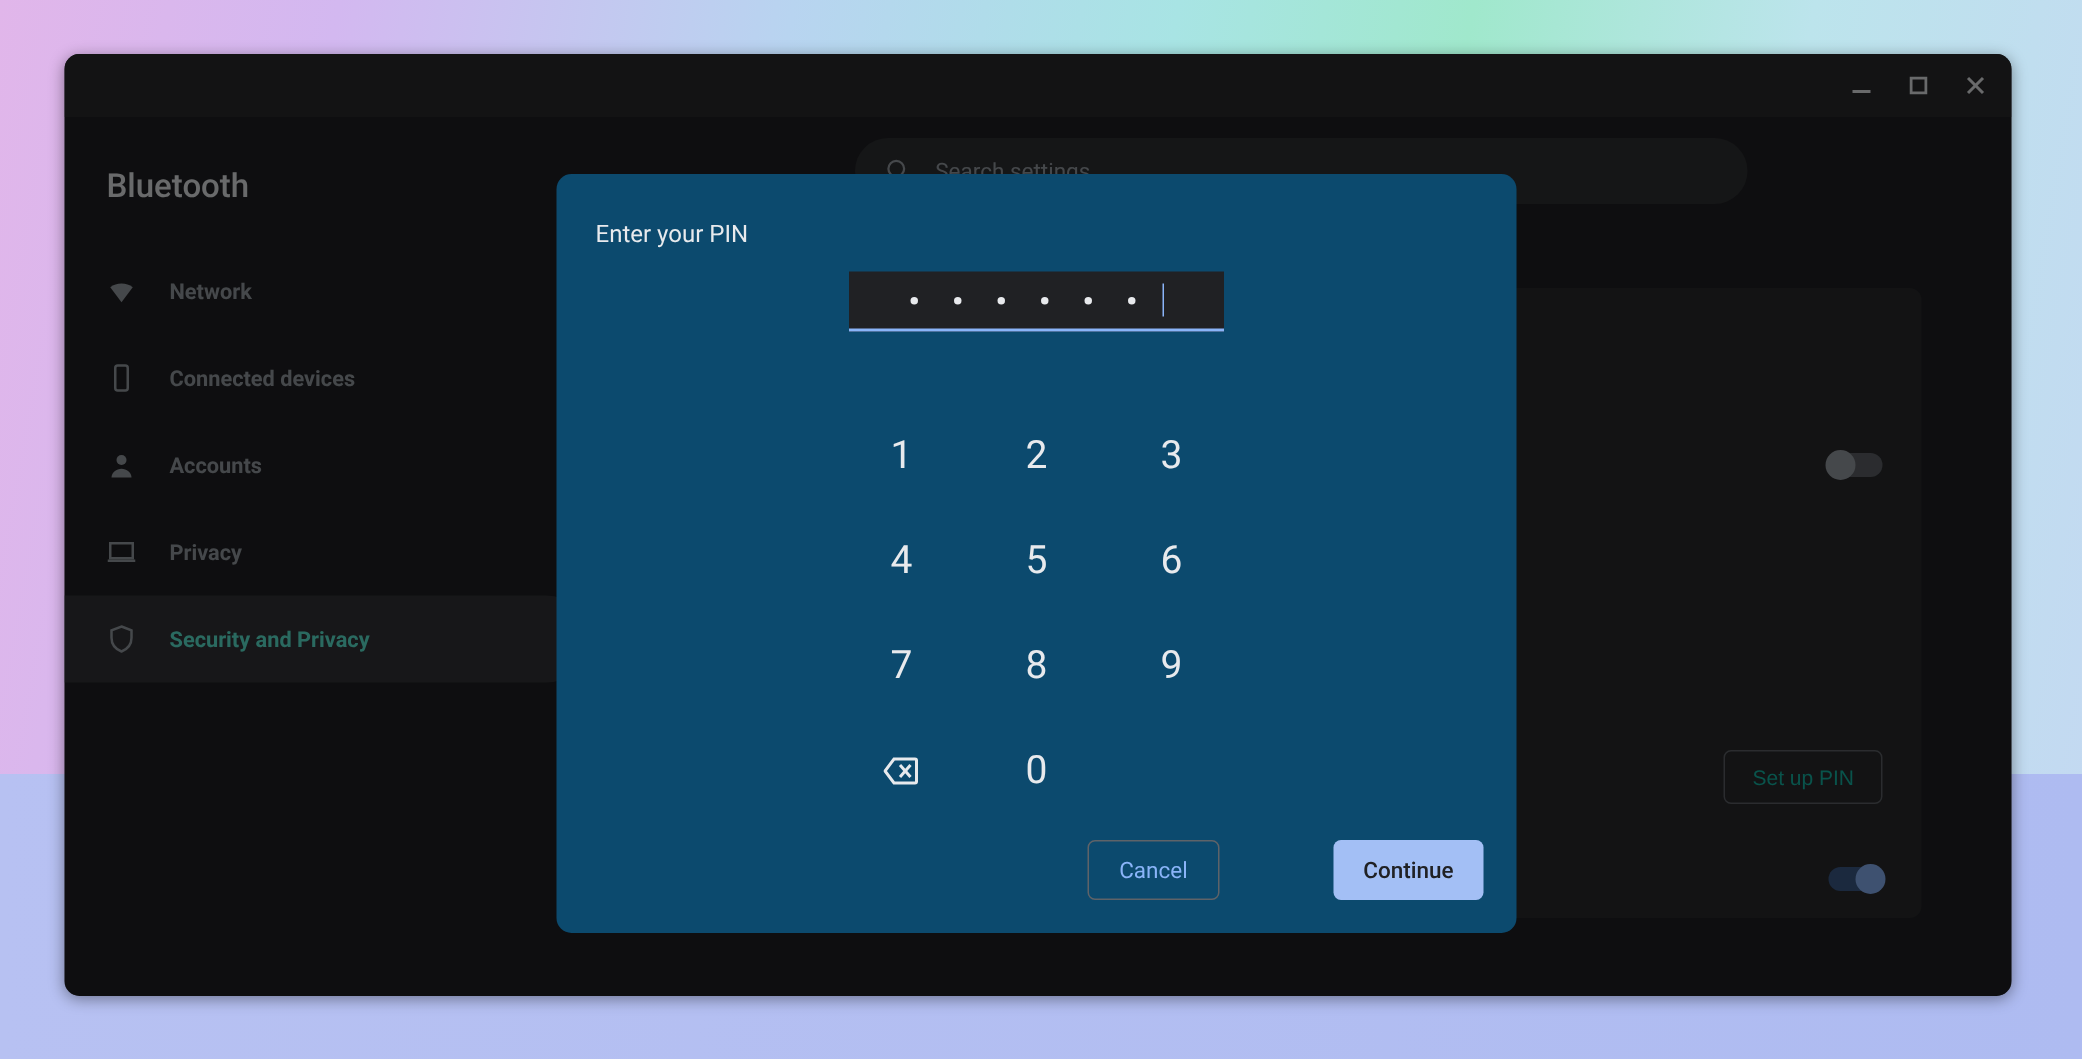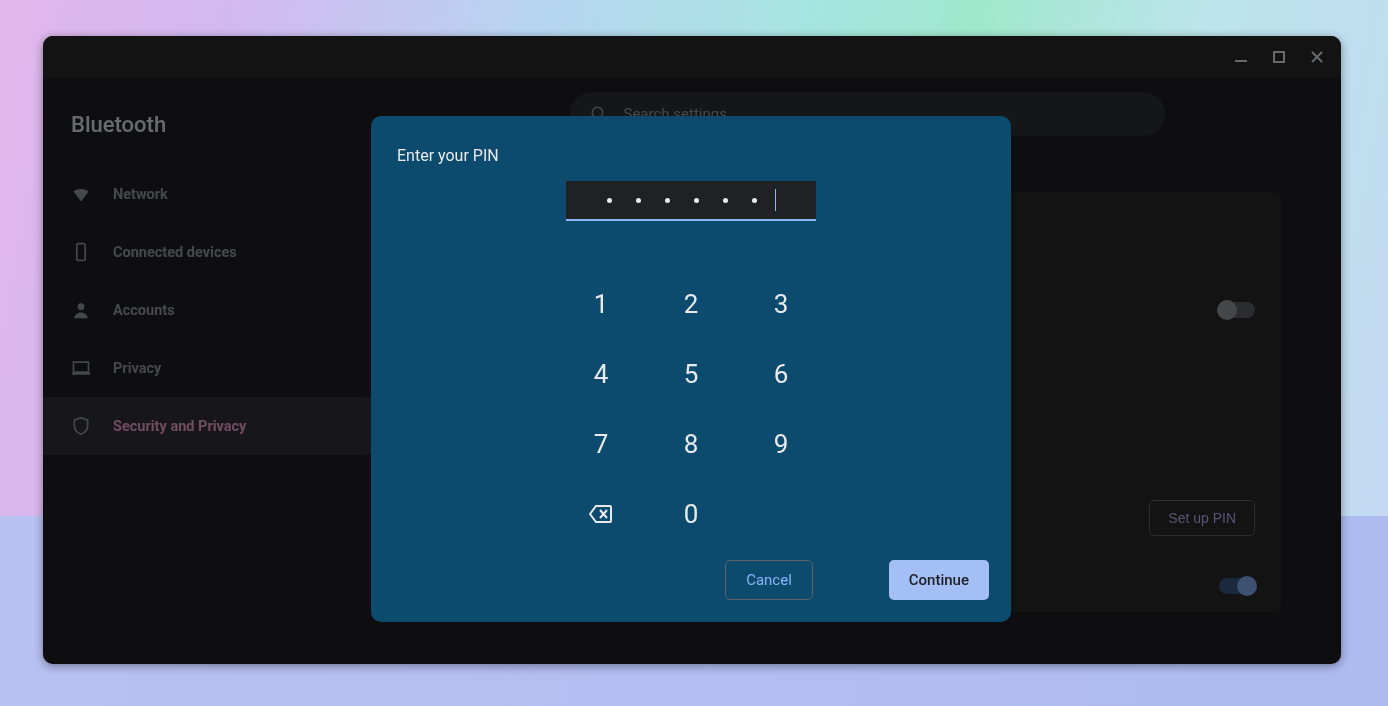--- a/index.html
+++ b/index.html
@@ -87,21 +87,21 @@
     color:#9aa0a6;
     font-size:14.5px;
     border-top-right-radius:29px;
     border-bottom-right-radius:29px;
     cursor:default;
     font-weight:bold;
   }
   .sb-item svg { flex-shrink:0; }
   .sb-item.active {
     background:#333438;
-    color:#f9a8d4;
+    color:#5eead4;
   }
   .sb-item .label { color:inherit; }
 
   
   .main {
     flex:1;
     position:relative;
     padding: 14px 60px 0 60px;
   }
   .searchbar {
@@ -137,21 +137,21 @@
     background:#9aa0a6;
   }
   .toggle.on .knob { left:auto; right:-2px; background:#8ab4f8; }
   .toggle.on { background:#3c5b8a; }
   .setup-pin-btn {
     position:absolute;
     right:26px;
     padding:9px 18px;
     border:1px solid #5f6368;
     border-radius:5px;
-    color:#c4b5fd;
+    color:#14b8a6;
     font-size:14px;
     background:transparent;
   }
 
   
   .dim {
     position:absolute;
     inset:0;
     background:rgba(0,0,0,0.55);
     z-index:5;

